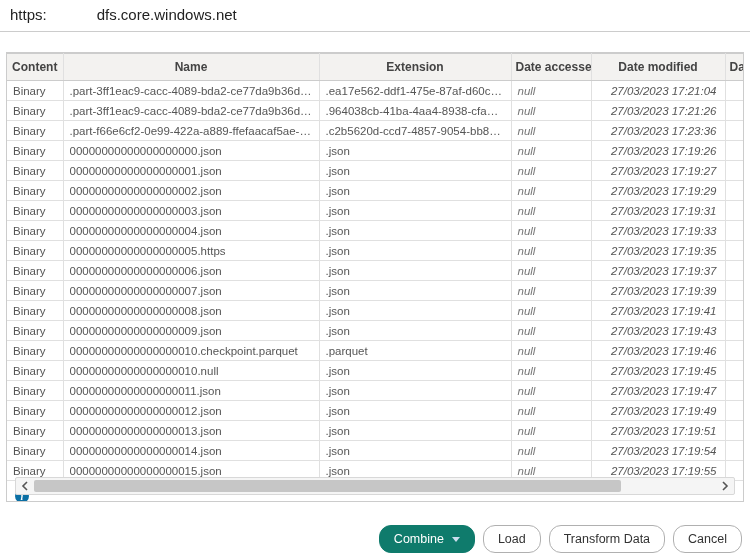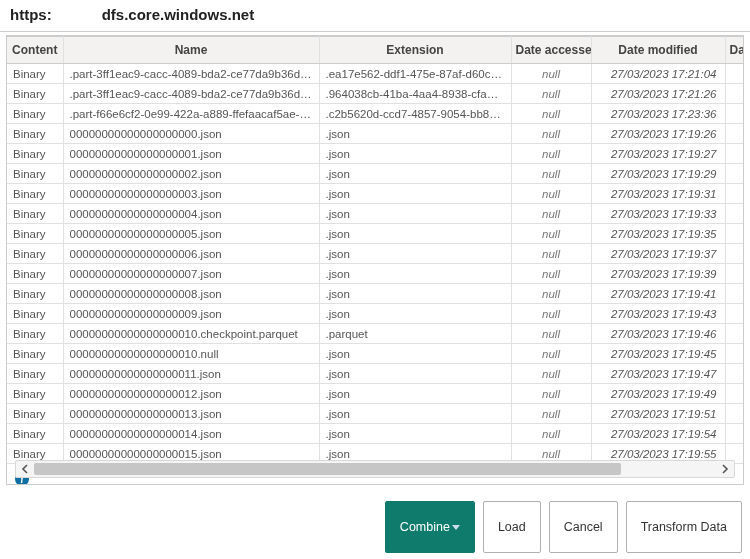--- a/index.html
+++ b/index.html
@@ -11,26 +11,25 @@
       height: 559px;
       background: #fff;
       overflow: hidden;
       position: relative;
     }
     .url-bar {
       padding: 6px 10px 8px 10px;
       font-size: 15px;
       color: #222;
       border-bottom: 1px solid #ccc;
-      font-weight: bold;
     }
     .url-gap { display: inline-block; width: 50px; }
     .table-wrap {
       border: 1px solid #ccc;
-      margin: 3px 6px 0 6px;
+      margin: 20px 6px 0 6px;
       height: 450px;
       overflow: hidden;
       position: relative;
     }
     table {
       border-collapse: collapse;
       width: 760px;
       table-layout: fixed;
     }
     thead th {
@@ -56,21 +55,21 @@
       overflow: hidden;
       text-overflow: ellipsis;
       height: 20px;
     }
     .col-content { width: 56px; }
     .col-name    { width: 256px; }
     .col-ext     { width: 192px; }
     .col-date1   { width: 80px; }
     .col-date2   { width: 134px; }
     .col-date3   { width: 42px; }
-    td.null-val { font-style: italic; text-align: center; color: #777; }
+    td.null-val { font-style: italic; text-align: left; color: #777; }
     td.date2-val { text-align: right; font-style: italic; color: #555; padding-right: 8px;}
     .info-row {
       padding: 8px 8px;
       font-size: 12px;
       color: #555;
       display: flex;
       align-items: center;
       gap: 6px;
     }
     .info-icon {
@@ -120,28 +119,28 @@
     .button-row {
       position: absolute;
       bottom: 6px;
       right: 8px;
       display: flex;
       gap: 8px;
     }
     .btn {
       border: 1px solid #b0b0b0;
       background: #fff;
-      padding: 18px 14px;
+      padding: 6px 14px;
       font-size: 12.5px;
       color: #333;
-      border-radius: 2px;
+      border-radius: 12px;
       cursor: pointer;
       display: inline-flex;
       align-items: center;
-      gap: 2px;
+      gap: 8px;
     }
     .btn-primary {
       background: #0f7b6c;
       border-color: #0f7b6c;
       color: #fff;
     }
     .chev-down {
       width: 0; height: 0;
       border-left: 4px solid transparent;
       border-right: 4px solid transparent;
@@ -235,21 +234,21 @@
         <tr>
           <td>Binary</td>
           <td>00000000000000000004.json</td>
           <td>.json</td>
           <td class="null-val">null</td>
           <td class="date2-val">27/03/2023 17:19:33</td>
           <td></td>
         </tr>
         <tr>
           <td>Binary</td>
-          <td>00000000000000000005.json</td>
+          <td>00000000000000000005.https</td>
           <td>.json</td>
           <td class="null-val">null</td>
           <td class="date2-val">27/03/2023 17:19:35</td>
           <td></td>
         </tr>
         <tr>
           <td>Binary</td>
           <td>00000000000000000006.json</td>
           <td>.json</td>
           <td class="null-val">null</td>
@@ -359,15 +358,15 @@
     </div>
   </div>
 </div>
 
 <div class="button-row">
   <button class="btn btn-primary">
     <span>Combine</span>
     <span class="chev-down"></span>
   </button>
   <button class="btn">Load</button>
+  <button class="btn">Transform Data</button>
   <button class="btn">Cancel</button>
-  <button class="btn">Transform Data</button>
 </div>
 
 </body></html>

